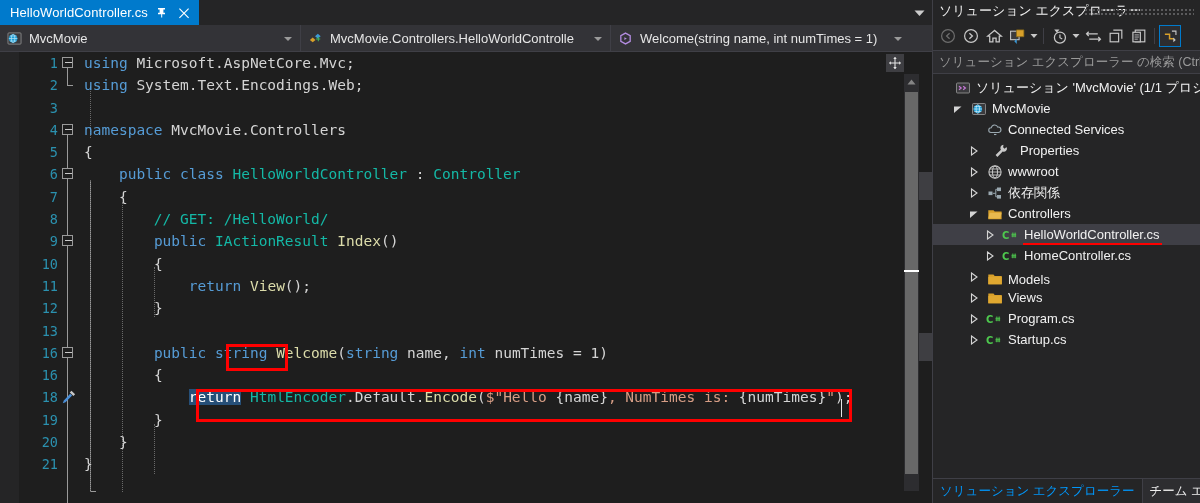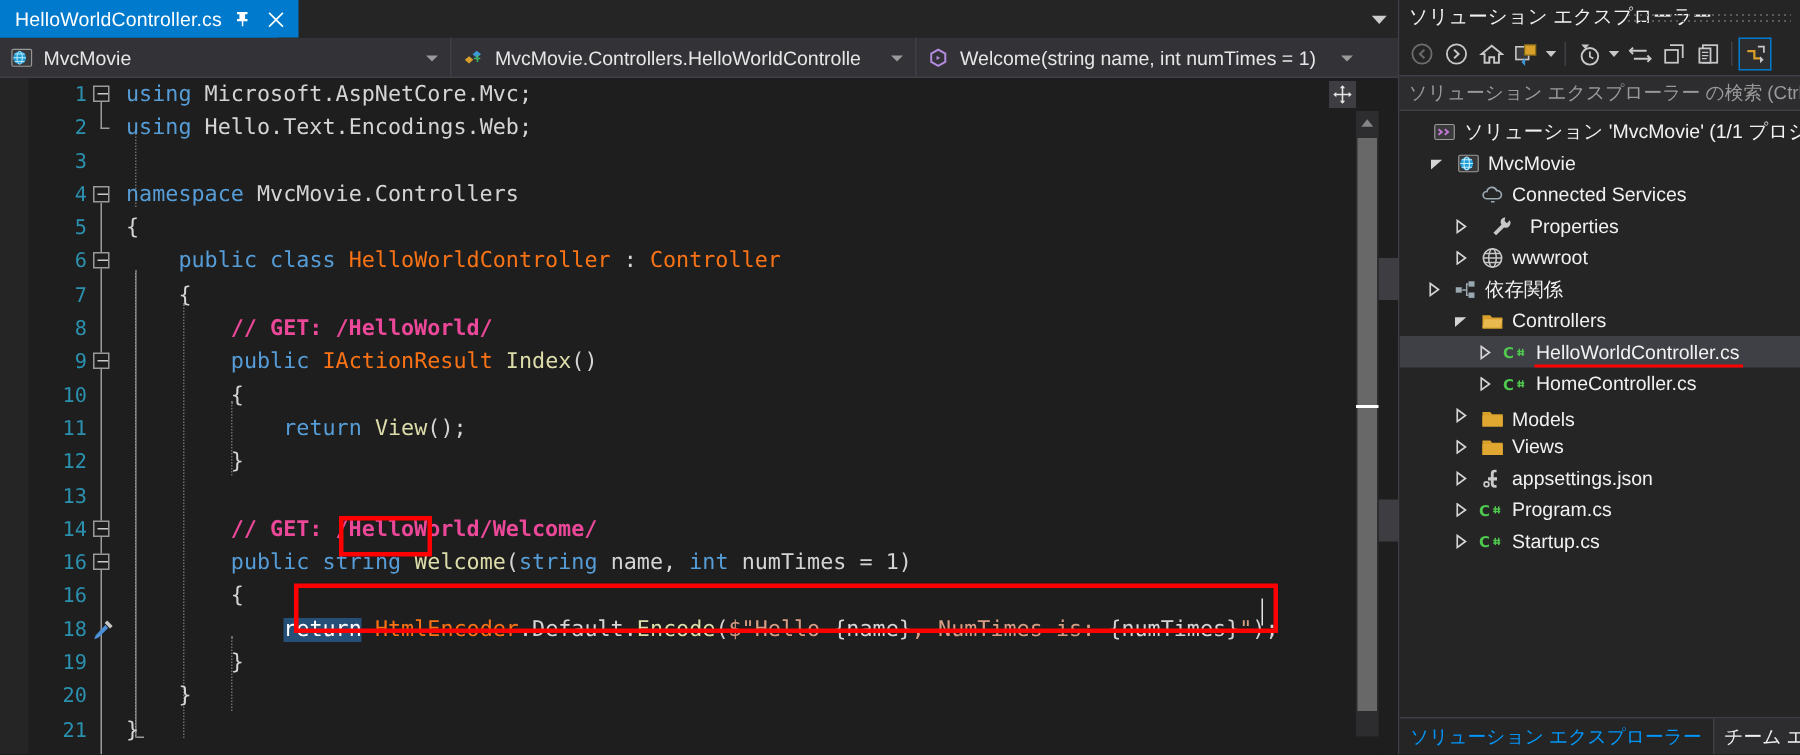--- a/index.html
+++ b/index.html
@@ -85,22 +85,22 @@
   }
   .glyph {
     position: absolute; left: 60px; top: 0; width: 20px; height: 22.3px;
   }
   .ctext {
     position: absolute; left: 84px; top: 0; line-height: 22.3px;
     color: #d4d4d4; white-space: pre;
   }
   
   .kw { color: #569cd6; }
-  .cm { color: #ec4899; font-weight: bold; }
-  .ty { color: #f97316; }
+  .cm { color: #14b8a6; }
+  .ty { color: #14b8a6; }
   .id { color: #dcdcaa; }
   .pl { color: #d4d4d4; }
   .str { color: #d69d85; }
   .op  { color: #d4d4d4; }
   .sel { background: #264f78; color: #ffffff; }
 
   
   .fold-box {
     position: absolute; left: 62px; top: 5px;
     width: 11px; height: 11px;
@@ -300,33 +300,32 @@
 
         <div class="guide" style="left:90px; top:34px; height:52px;"></div>
         <div class="guide" style="left:90px; top:128px; height:312px;"></div>
         <div class="guide" style="left:122px; top:150px; height:290px;"></div>
         <div class="guide" style="left:154px; top:215px; height:50px;"></div>
         <div class="guide" style="left:154px; top:372px; height:50px;"></div>
       </div>
 
       <div id="code-rows">
           <div class="crow"><span class="lnum">1</span><span class="fold-box"></span><span class="ctext"><span class="kw">using</span><span class="op"> </span><span class="pl">Microsoft</span><span class="op">.</span><span class="pl">AspNetCore</span><span class="op">.</span><span class="pl">Mvc</span><span class="op">;</span></span></div>
-          <div class="crow"><span class="lnum">2</span><span class="ctext"><span class="kw">using</span><span class="op"> </span><span class="pl">Hello</span><span class="op">.</span><span class="pl">Text</span><span class="op">.</span><span class="pl">Encodings</span><span class="op">.</span><span class="pl">Web</span><span class="op">;</span></span></div>
+          <div class="crow"><span class="lnum">2</span><span class="ctext"><span class="kw">using</span><span class="op"> </span><span class="pl">System</span><span class="op">.</span><span class="pl">Text</span><span class="op">.</span><span class="pl">Encodings</span><span class="op">.</span><span class="pl">Web</span><span class="op">;</span></span></div>
           <div class="crow"><span class="lnum">3</span><span class="ctext"></span></div>
           <div class="crow"><span class="lnum">4</span><span class="fold-box"></span><span class="ctext"><span class="kw">namespace</span><span class="op"> </span><span class="pl">MvcMovie</span><span class="op">.</span><span class="pl">Controllers</span></span></div>
           <div class="crow"><span class="lnum">5</span><span class="ctext"><span class="op">{</span></span></div>
           <div class="crow"><span class="lnum">6</span><span class="fold-box"></span><span class="ctext"><span class="op"> </span><span class="op"> </span><span class="op"> </span><span class="op"> </span><span class="kw">public</span><span class="op"> </span><span class="kw">class</span><span class="op"> </span><span class="ty">HelloWorldController</span><span class="op"> </span><span class="op">:</span><span class="op"> </span><span class="ty">Controller</span></span></div>
           <div class="crow"><span class="lnum">7</span><span class="ctext"><span class="op"> </span><span class="op"> </span><span class="op"> </span><span class="op"> </span><span class="op">{</span></span></div>
           <div class="crow"><span class="lnum">8</span><span class="ctext"><span class="cm">        // GET: /HelloWorld/</span></span></div>
           <div class="crow"><span class="lnum">9</span><span class="fold-box"></span><span class="ctext"><span class="op"> </span><span class="op"> </span><span class="op"> </span><span class="op"> </span><span class="op"> </span><span class="op"> </span><span class="op"> </span><span class="op"> </span><span class="kw">public</span><span class="op"> </span><span class="ty">IActionResult</span><span class="op"> </span><span class="id">Index</span><span class="op">(</span><span class="op">)</span></span></div>
           <div class="crow"><span class="lnum">10</span><span class="ctext"><span class="op"> </span><span class="op"> </span><span class="op"> </span><span class="op"> </span><span class="op"> </span><span class="op"> </span><span class="op"> </span><span class="op"> </span><span class="op">{</span></span></div>
           <div class="crow"><span class="lnum">11</span><span class="ctext"><span class="op"> </span><span class="op"> </span><span class="op"> </span><span class="op"> </span><span class="op"> </span><span class="op"> </span><span class="op"> </span><span class="op"> </span><span class="op"> </span><span class="op"> </span><span class="op"> </span><span class="op"> </span><span class="kw">return</span><span class="op"> </span><span class="id">View</span><span class="op">(</span><span class="op">)</span><span class="op">;</span></span></div>
           <div class="crow"><span class="lnum">12</span><span class="ctext"><span class="op"> </span><span class="op"> </span><span class="op"> </span><span class="op"> </span><span class="op"> </span><span class="op"> </span><span class="op"> </span><span class="op"> </span><span class="op">}</span></span></div>
           <div class="crow"><span class="lnum">13</span><span class="ctext"></span></div>
-          <div class="crow"><span class="lnum">14</span><span class="fold-box"></span><span class="ctext"><span class="cm">        // GET: /HelloWorld/Welcome/</span></span></div>
           <div class="crow"><span class="lnum">16</span><span class="fold-box"></span><span class="ctext"><span class="op"> </span><span class="op"> </span><span class="op"> </span><span class="op"> </span><span class="op"> </span><span class="op"> </span><span class="op"> </span><span class="op"> </span><span class="kw">public</span><span class="op"> </span><span class="kw">string</span><span class="op"> </span><span class="id">Welcome</span><span class="op">(</span><span class="kw">string</span><span class="op"> </span><span class="pl">name</span><span class="op">,</span><span class="op"> </span><span class="kw">int</span><span class="op"> </span><span class="pl">numTimes</span><span class="op"> </span><span class="op">=</span><span class="op"> </span><span class="pl">1</span><span class="op">)</span></span></div>
           <div class="crow"><span class="lnum">16</span><span class="ctext"><span class="op"> </span><span class="op"> </span><span class="op"> </span><span class="op"> </span><span class="op"> </span><span class="op"> </span><span class="op"> </span><span class="op"> </span><span class="op">{</span></span></div>
           <div class="crow"><span class="lnum">18</span><span class="glyph"><svg width="17" height="17" viewBox="0 0 16 16" style="margin-top:3px">
                 <path d="M10.8 1.6 14.2 5l-1.6 1.6-3.4-3.4z" fill="#c8c8c8"></path>
                 <path d="M9.6 4.4 11.4 6.2 5.2 12.4 2.6 13.4 3.6 10.8z" fill="#4a8fd8"></path>
               </svg></span><span class="ctext"><span class="op"> </span><span class="op"> </span><span class="op"> </span><span class="op"> </span><span class="op"> </span><span class="op"> </span><span class="op"> </span><span class="op"> </span><span class="op"> </span><span class="op"> </span><span class="op"> </span><span class="op"> </span><span class="kw sel">return</span><span class="op"> </span><span class="ty">HtmlEncoder</span><span class="op">.</span><span class="pl">Default</span><span class="op">.</span><span class="id">Encode</span><span class="op">(</span><span class="str">$"Hello </span><span class="pl">{name}</span><span class="str">, NumTimes is: </span><span class="pl">{numTimes}</span><span class="str">"</span><span class="op">)</span><span class="op">;</span></span></div>
           <div class="crow"><span class="lnum">19</span><span class="ctext"><span class="op"> </span><span class="op"> </span><span class="op"> </span><span class="op"> </span><span class="op"> </span><span class="op"> </span><span class="op"> </span><span class="op"> </span><span class="op">}</span></span></div>
           <div class="crow"><span class="lnum">20</span><span class="ctext"><span class="op"> </span><span class="op"> </span><span class="op"> </span><span class="op"> </span><span class="op">}</span></span></div>
           <div class="crow"><span class="lnum">21</span><span class="ctext"><span class="op">}</span></span></div>
         </div>
@@ -498,21 +497,21 @@
           </span>
           <span class="ticon">
             <svg width="16" height="16" viewBox="0 0 16 16">
               <circle cx="8" cy="8" r="6.1" fill="none" stroke="#c8c8c8" stroke-width="1.1"></circle>
               <ellipse cx="8" cy="8" rx="2.5" ry="6.1" fill="none" stroke="#c8c8c8" stroke-width="1"></ellipse>
               <path d="M2 8h12M3 5h10M3 11h10" stroke="#c8c8c8" stroke-width=".9" fill="none"></path>
             </svg>
           </span>
           <span class="tlabel">wwwroot</span>
         </div>
-        <div class="tnode" style="padding-left: 16px;">
+        <div class="tnode" style="padding-left: 34px;">
           <span class="twist">
             <svg width="10" height="10" viewBox="0 0 10 10">
               <path d="M2.5 1 8 5l-5.5 4z" fill="none" stroke="#d4d4d4" stroke-width="1.1"></path>
             </svg>
           </span>
           <span class="ticon">
             <svg width="16" height="16" viewBox="0 0 16 16">
               <rect x="1.5" y="6.5" width="4" height="3.6" fill="#9aa8b0"></rect>
               <rect x="10" y="2.5" width="4" height="3.6" fill="#9aa8b0"></rect>
               <rect x="10" y="10" width="4" height="3.6" fill="#9aa8b0"></rect>
@@ -591,34 +590,20 @@
           </span>
           <span class="tlabel">Views</span>
         </div>
         <div class="tnode" style="padding-left: 34px;">
           <span class="twist">
             <svg width="10" height="10" viewBox="0 0 10 10">
               <path d="M2.5 1 8 5l-5.5 4z" fill="none" stroke="#d4d4d4" stroke-width="1.1"></path>
             </svg>
           </span>
           <span class="ticon">
-            <svg width="16" height="16" viewBox="0 0 16 16">
-              <path d="M9.6 2.2c-2 0-2.7 1.1-2.7 2.6v2.4H5v2.1h1.9v2.3c0 1.6.8 2.5 2.7 2.5h1.1v-1.7H10c-.9 0-1.2-.4-1.2-1.2V9.3h2.2V7.2H8.8V4.9c0-.8.3-1.1 1.2-1.1h.7V2.2z" fill="#c8c8c8"></path>
-              <circle cx="4" cy="11.8" r="1.6" fill="none" stroke="#c8c8c8" stroke-width="1.1"></circle>
-            </svg>
-          </span>
-          <span class="tlabel">appsettings.json</span>
-        </div>
-        <div class="tnode" style="padding-left: 34px;">
-          <span class="twist">
-            <svg width="10" height="10" viewBox="0 0 10 10">
-              <path d="M2.5 1 8 5l-5.5 4z" fill="none" stroke="#d4d4d4" stroke-width="1.1"></path>
-            </svg>
-          </span>
-          <span class="ticon">
             <svg width="17" height="16" viewBox="0 0 18 16">
               <text x="0" y="12.2" font-family="DejaVu Sans, sans-serif" font-size="10.5" font-weight="bold" fill="#4ec94e">C</text>
               <path d="M11 5.4h1v5h-1zM13.4 5.4h1v5h-1zM10 6.8h5v1h-5zM10 8.6h5v1h-5z" fill="#4ec94e"></path>
             </svg>
           </span>
           <span class="tlabel">Program.cs</span>
         </div>
         <div class="tnode" style="padding-left: 34px;">
           <span class="twist">
             <svg width="10" height="10" viewBox="0 0 10 10">

